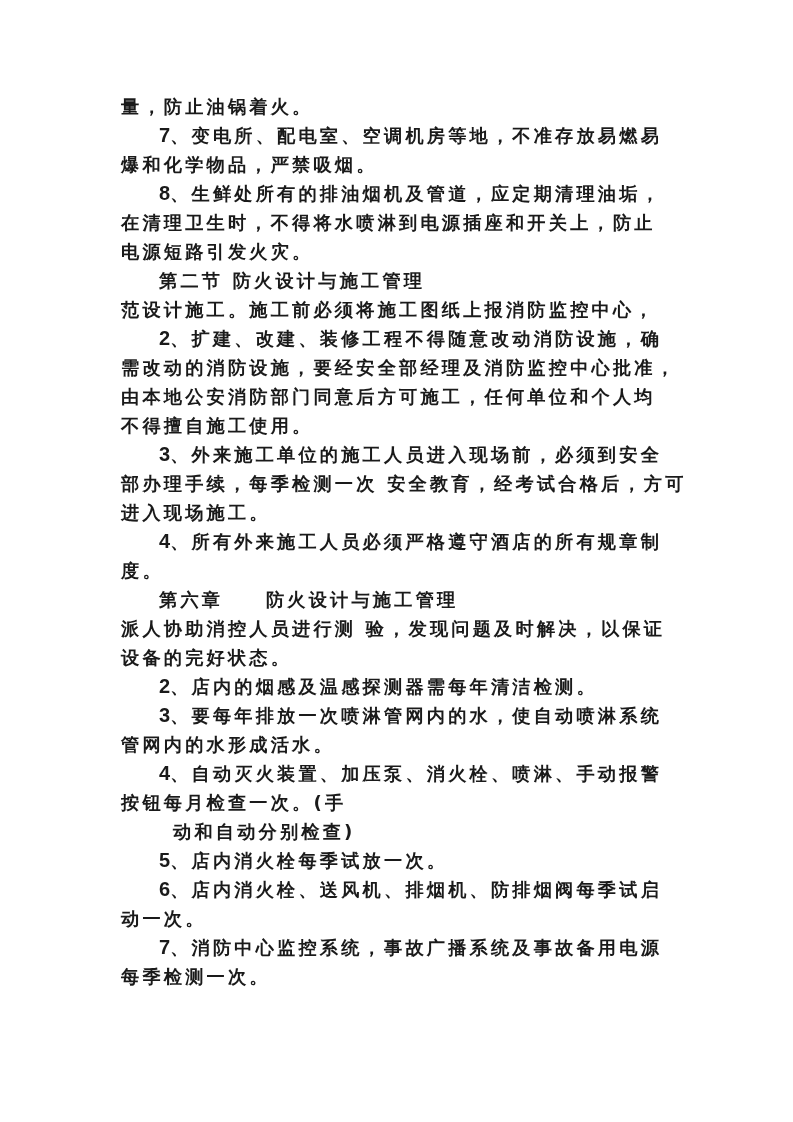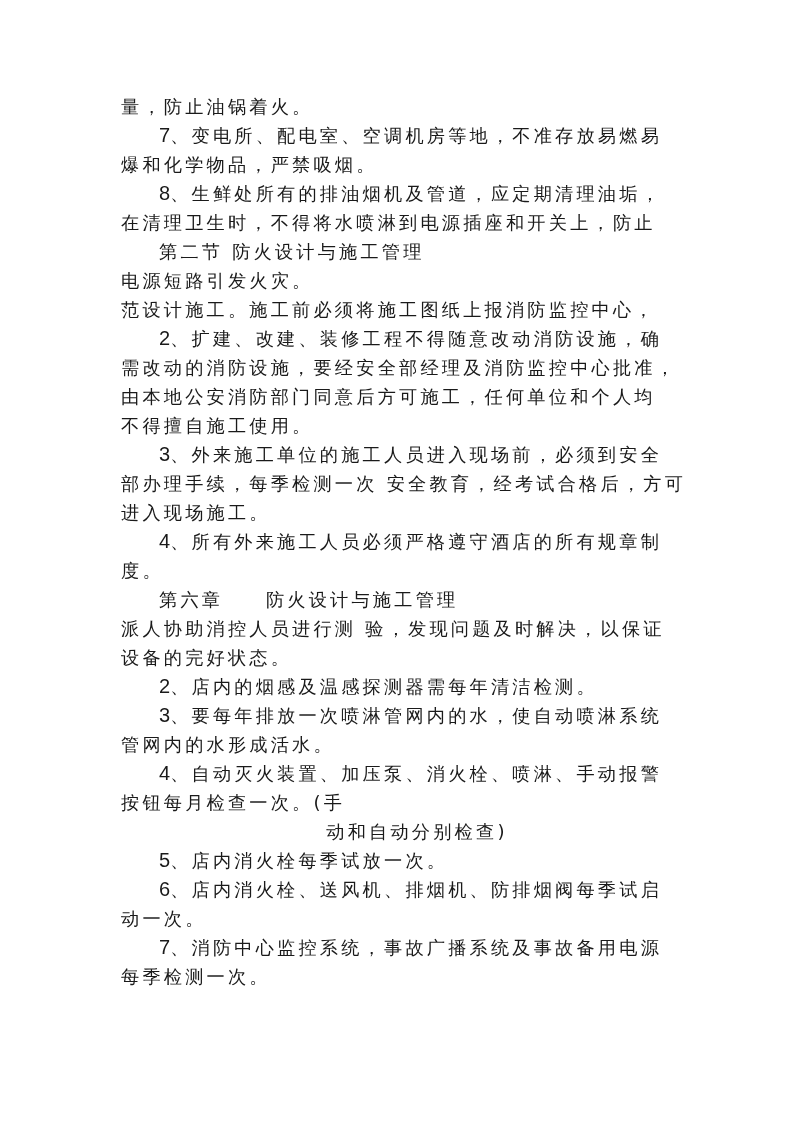--- a/index.html
+++ b/index.html
@@ -1,35 +1,35 @@
 <!DOCTYPE html>
 <html><head>
 <meta charset="utf-8">
 <style>
   html, body { margin: 0; padding: 0; background: #ffffff; }
   body { width: 793px; height: 1122px; position: relative; overflow: hidden;
          font-family: "DejaVu Sans", "Liberation Sans", sans-serif; color: #1a1a1a; }
   .page { position: absolute; left: 121px; top: 92px; width: 540px; }
   .line { height: 29px; line-height: 29px; font-size: 18.2px; letter-spacing: 3.2px;
-          white-space: nowrap; }
+          white-space: nowrap; font-weight: bold; }
   .indent { padding-left: 38px; }
-  .indent2 { padding-left: 52px; text-align: center; }
+  .indent2 { padding-left: 52px; }
   .num { font-family: "Liberation Sans", sans-serif; font-size: 20px; letter-spacing: 0; }
 </style>
 </head>
 <body>
 
 <div class="page">
   <div class="line"><span>量，防止油锅着火。</span></div>
   <div class="line indent"><span class="num">7</span><span>、变电所、配电室、空调机房等地，不准存放易燃易</span></div>
   <div class="line"><span>爆和化学物品，严禁吸烟。</span></div>
   <div class="line indent"><span class="num">8</span><span>、生鲜处所有的排油烟机及管道，应定期清理油垢，</span></div>
   <div class="line"><span>在清理卫生时，不得将水喷淋到电源插座和开关上，防止</span></div>
+  <div class="line"><span>电源短路引发火灾。</span></div>
   <div class="line indent"><span>第二节 防火设计与施工管理</span></div>
-  <div class="line"><span>电源短路引发火灾。</span></div>
   <div class="line"><span>范设计施工。施工前必须将施工图纸上报消防监控中心，</span></div>
   <div class="line indent"><span class="num">2</span><span>、扩建、改建、装修工程不得随意改动消防设施，确</span></div>
   <div class="line"><span>需改动的消防设施，要经安全部经理及消防监控中心批准，</span></div>
   <div class="line"><span>由本地公安消防部门同意后方可施工，任何单位和个人均</span></div>
   <div class="line"><span>不得擅自施工使用。</span></div>
   <div class="line indent"><span class="num">3</span><span>、外来施工单位的施工人员进入现场前，必须到安全</span></div>
   <div class="line"><span>部办理手续，每季检测一次 安全教育，经考试合格后，方可</span></div>
   <div class="line"><span>进入现场施工。</span></div>
   <div class="line indent"><span class="num">4</span><span>、所有外来施工人员必须严格遵守酒店的所有规章制</span></div>
   <div class="line"><span>度。</span></div>

